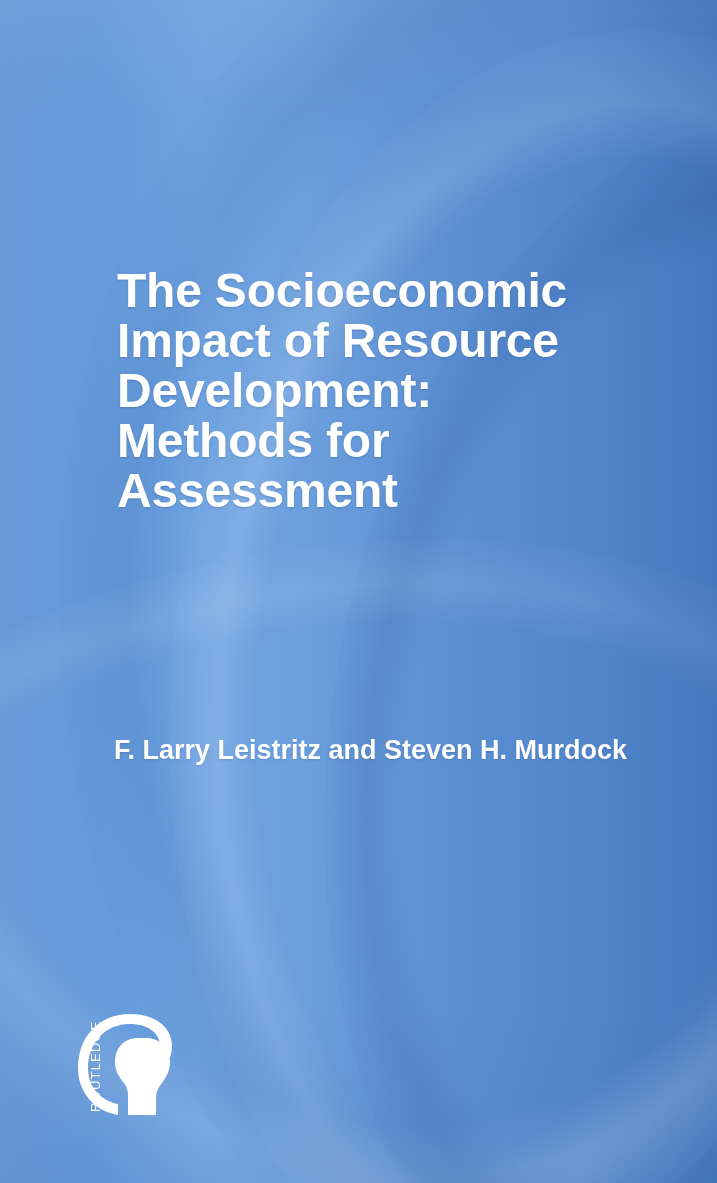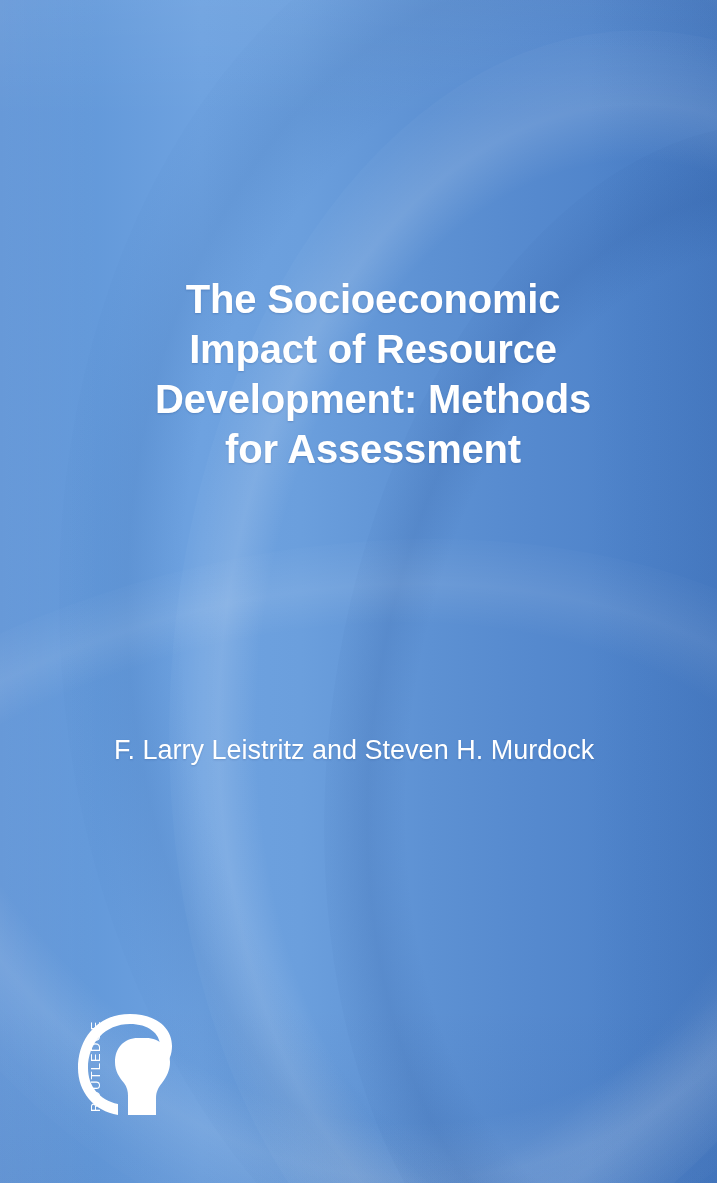--- a/index.html
+++ b/index.html
@@ -96,42 +96,41 @@
     pointer-events: none;
   }
 
   .title-block {
     position: absolute;
     left: 113px;
     top: 262px;
     width: 520px;
   }
   .cover-title {
-    margin: 12px;
+    margin: 4px;
     color: #ffffff;
-    font-size: 40px;
+    font-size: 48px;
     line-height: 50px;
     font-weight: bold;
     letter-spacing: -0.2px;
     text-shadow: 0 1px 2px rgba(25,60,120,0.25);
-    text-align: center;
   }
 
   .author-block {
     position: absolute;
     left: 114px;
     top: 730px;
     width: 520px;
   }
   .cover-authors {
     margin: 0;
     color: #ffffff;
     font-size: 27px;
     line-height: 40px;
-    font-weight: normal;
+    font-weight: bold;
     text-shadow: 0 1px 2px rgba(25,60,120,0.22);
   }
 
   .publisher-logo {
     position: absolute;
     left: 72px;
     top: 1012px;
     width: 122px;
     height: 105px;
   }

